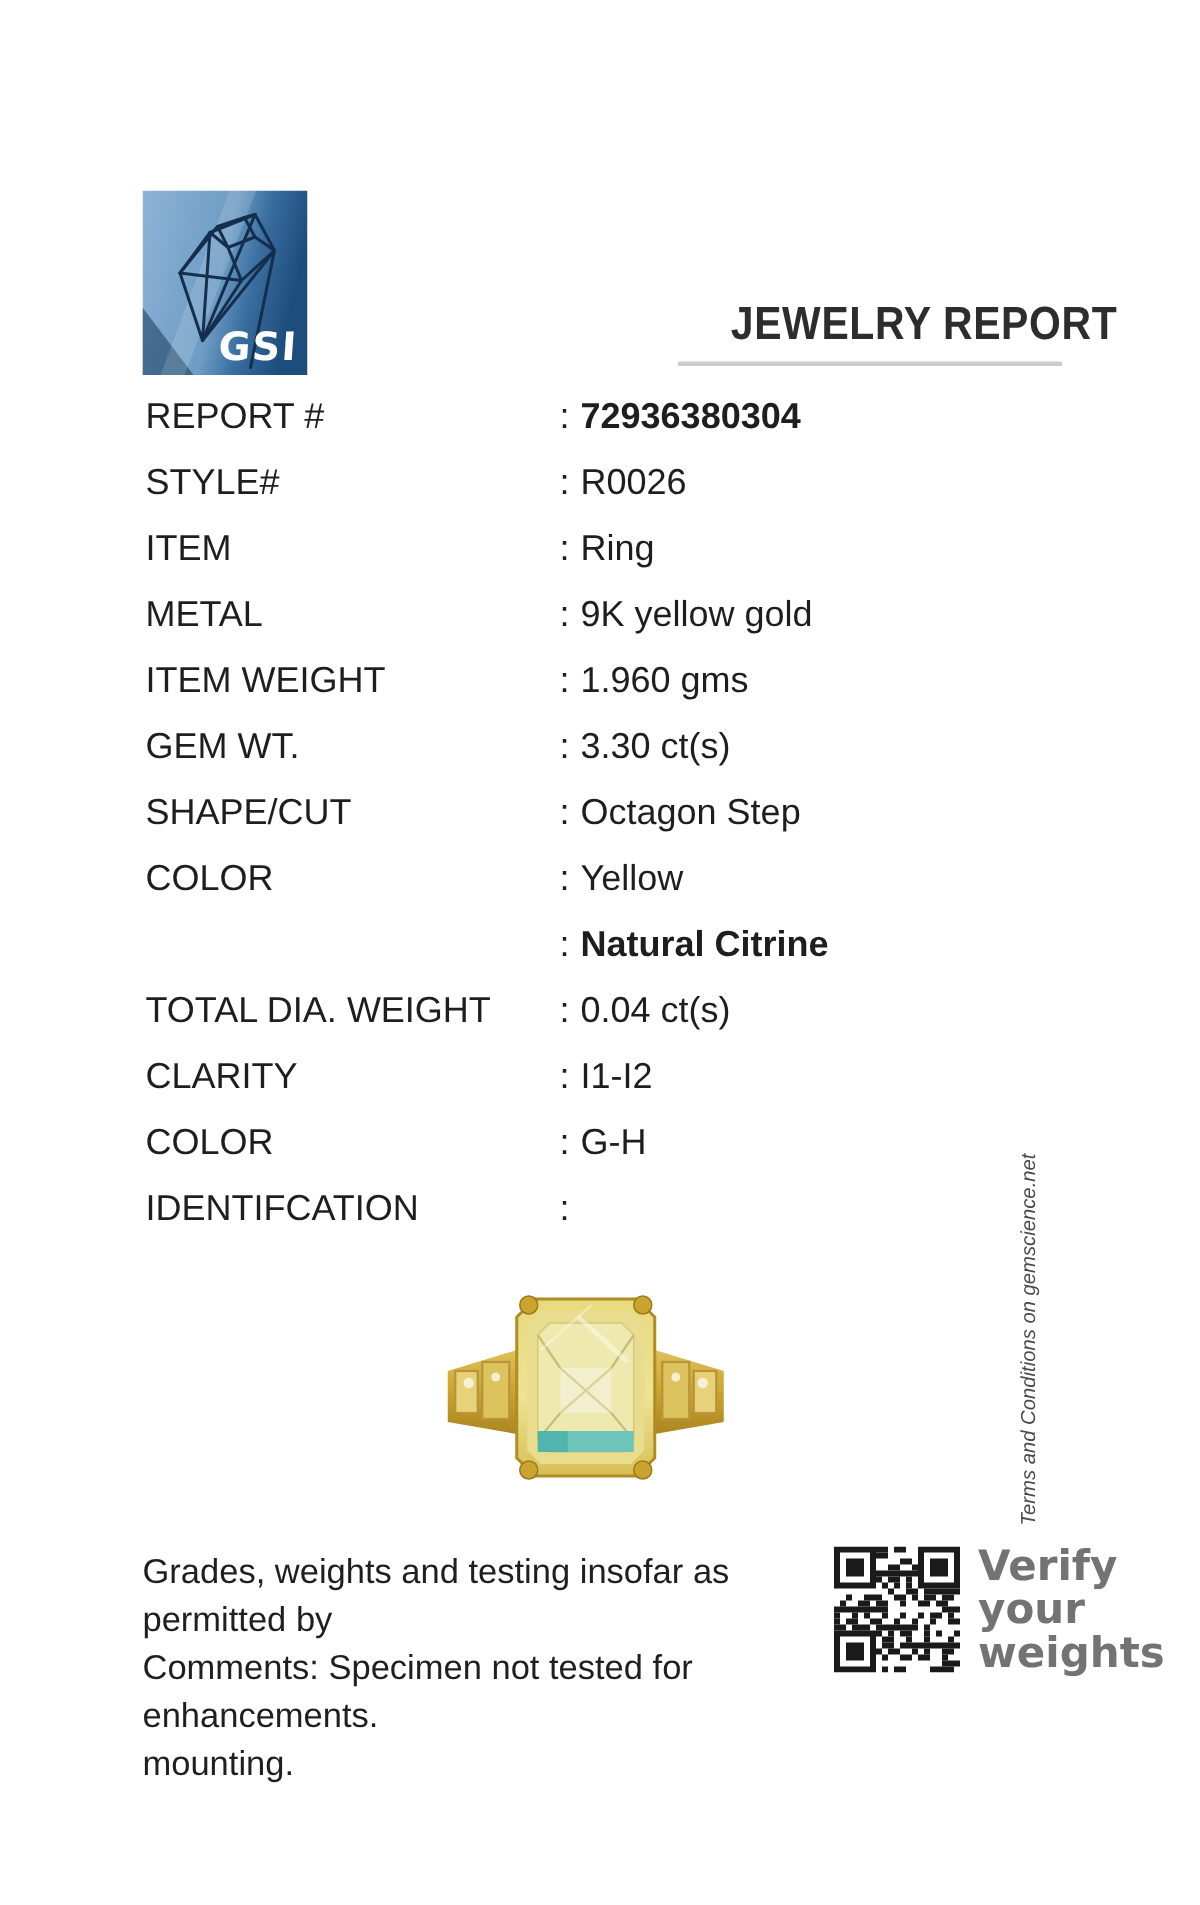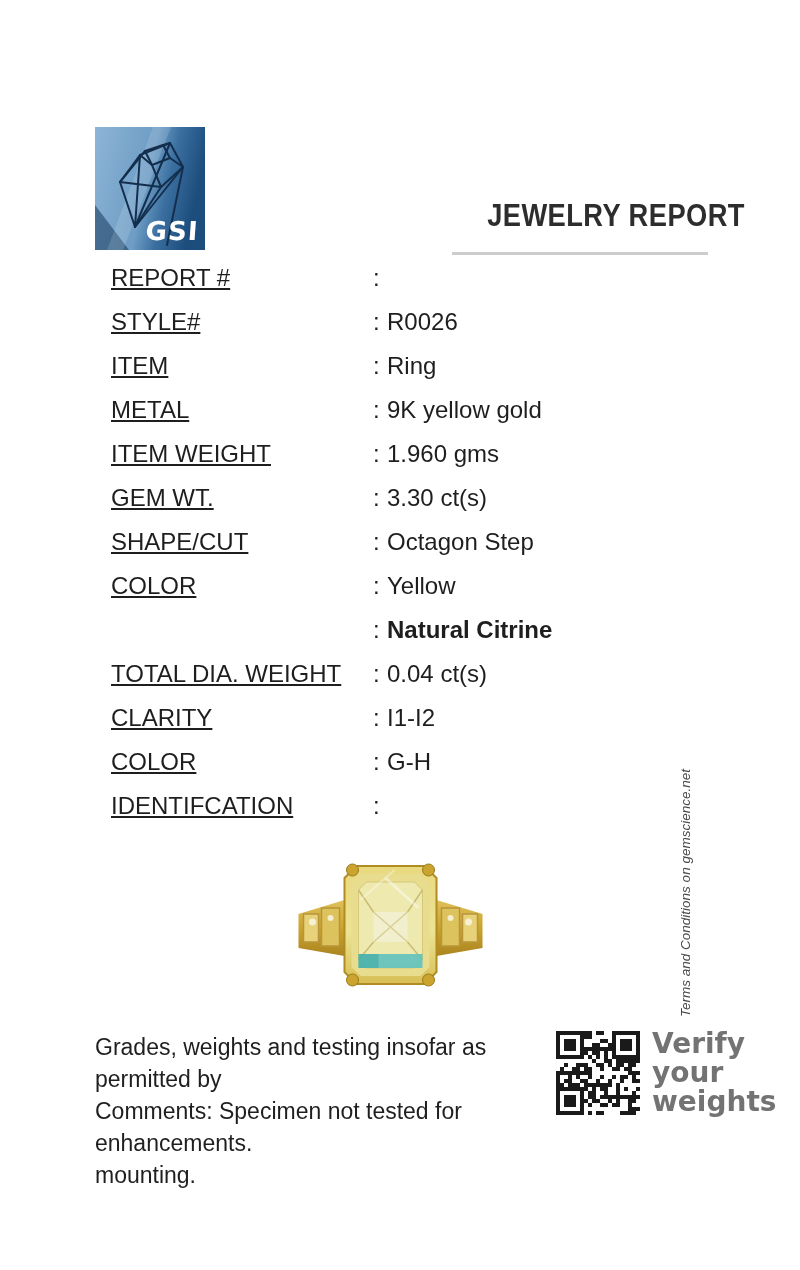--- a/index.html
+++ b/index.html
@@ -9,33 +9,33 @@
     background:#ffffff; overflow:hidden;
     font-family:"Liberation Sans", sans-serif; color:#1e1e1e;
   }
 
   
   .logo { position:absolute; left:95px; top:127px; width:110px; height:123px; }
 
   
   .header-right {
     position:absolute; left:452px; top:198px; width:256px;
-    text-align:right; padding-bottom:18px;
+    text-align:right; padding-bottom:7px;
     border-bottom:3px solid #cccccc;
   }
   .report-title {
     display:inline-block; font-size:31px; font-weight:700; color:#2d2d2d;
     letter-spacing:0.5px; white-space:nowrap;
     transform:scaleX(0.88); transform-origin:100% 50%;
   }
 
   
   .fields { position:absolute; left:97px; top:256px; width:600px; }
   .row { position:relative; height:44px; font-size:24px; }
-  .row .label { position:absolute; left:14px; top:50%; transform:translateY(-50%); white-space:nowrap;text-decoration:underline; }
+  .row .label { position:absolute; left:0; top:50%; transform:translateY(-50%); white-space:nowrap; }
   .row .sep   { position:absolute; left:276px; top:50%; transform:translateY(-50%); }
   .row .value { position:absolute; left:290px; top:50%; transform:translateY(-50%); white-space:nowrap; }
   .row .value.bold { font-weight:700; }
 
   
   .ring-photo { position:absolute; left:288px; top:850px; width:205px; height:150px; }
 
   
   .terms-vertical {
     position:absolute; left:562px; top:884px; width:250px; height:18px;
@@ -90,20 +90,21 @@
   </div>
 
   <div class="header-right">
     <span class="report-title">JEWELRY REPORT</span>
   </div>
 
   <div class="fields">
     <div class="row">
       <span class="label">REPORT #</span>
       <span class="sep">:</span>
+      <span class="value bold">72936380304</span>
     </div>
     <div class="row">
       <span class="label">STYLE#</span>
       <span class="sep">:</span>
       <span class="value">R0026</span>
     </div>
     <div class="row">
       <span class="label">ITEM</span>
       <span class="sep">:</span>
       <span class="value">Ring</span>

